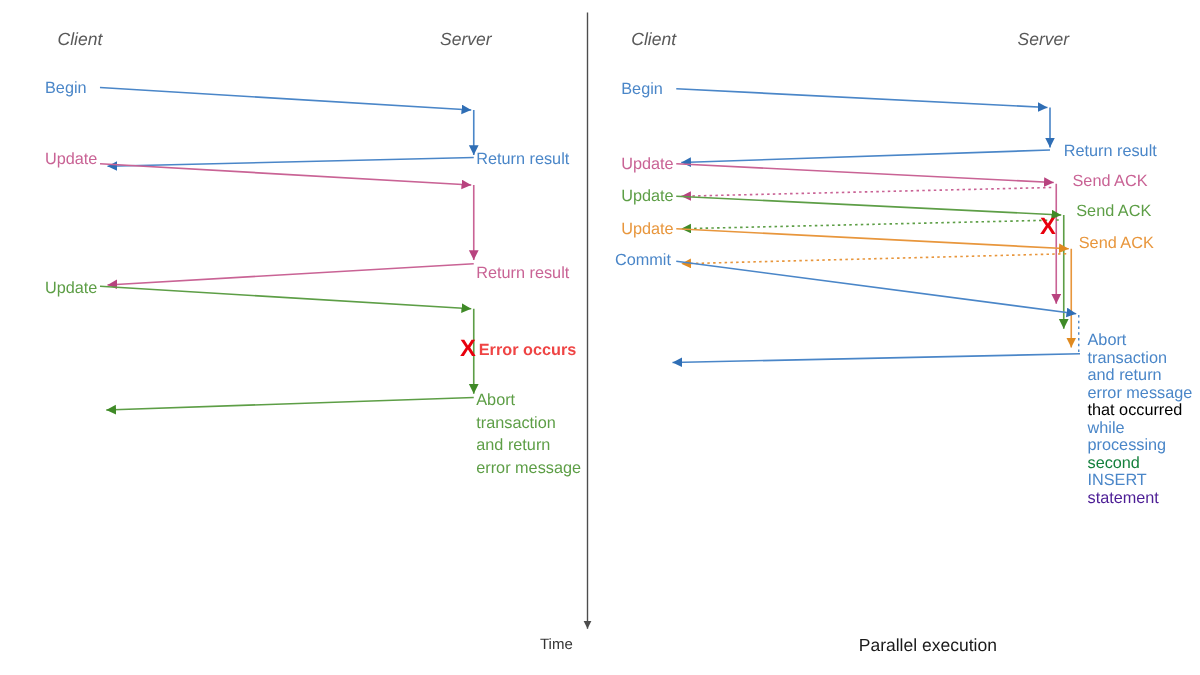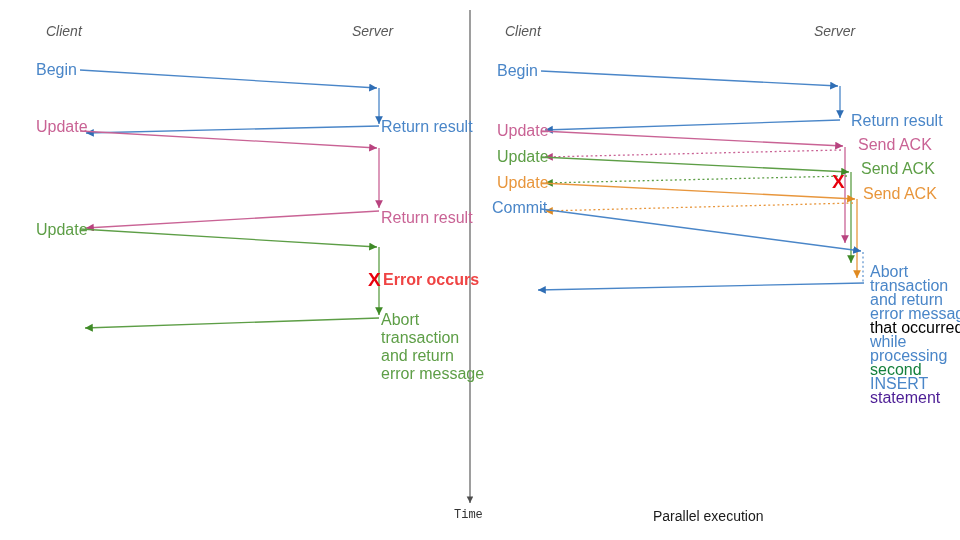--- a/index.html
+++ b/index.html
@@ -18,21 +18,21 @@
   #page svg {
     position: absolute;
     top: 0;
     left: 0;
     width: 960px;
     height: 540px;
   }
   .lbl {
     position: absolute;
     font-family: "Liberation Sans", sans-serif;
-    font-size: 16px;
+    font-size: 13px;
     line-height: 15px;
     white-space: pre;
   }
   .hdr {
     position: absolute;
     font-family: "Liberation Sans", sans-serif;
     font-style: italic;
     font-size: 14px;
     color: #595959;
     white-space: pre;
@@ -184,17 +184,17 @@
   <div class="lbl" style="left:870px; top:278px; color:#4a86c8;">transaction</div>
   <div class="lbl" style="left:870px; top:292px; color:#4a86c8;">and return</div>
   <div class="lbl" style="left:870px; top:306px; color:#4a86c8;">error message</div>
   <div class="lbl" style="left:870px; top:320px; color:#000000;">that occurred</div>
   <div class="lbl" style="left:870px; top:334px; color:#4a86c8;">while</div>
   <div class="lbl" style="left:870px; top:348px; color:#4a86c8;">processing</div>
   <div class="lbl" style="left:870px; top:362px; color:#15803d;">second</div>
   <div class="lbl" style="left:870px; top:376px; color:#4a86c8;">INSERT</div>
   <div class="lbl" style="left:870px; top:390px; color:#4c1d95;">statement</div>
 
-  <div class="caption" style="left:653px; top:508px;">Parallel execution</div>
-
-  <div class="timelbl" style="left:454px; top:508px;font-family:Liberation Mono, monospace;">Time</div>
+  <div class="caption" style="left:687px; top:508px;">Parallel execution</div>
+
+  <div class="timelbl" style="left:432px; top:508px;">Time</div>
 
 </div>
 
 </body></html>

